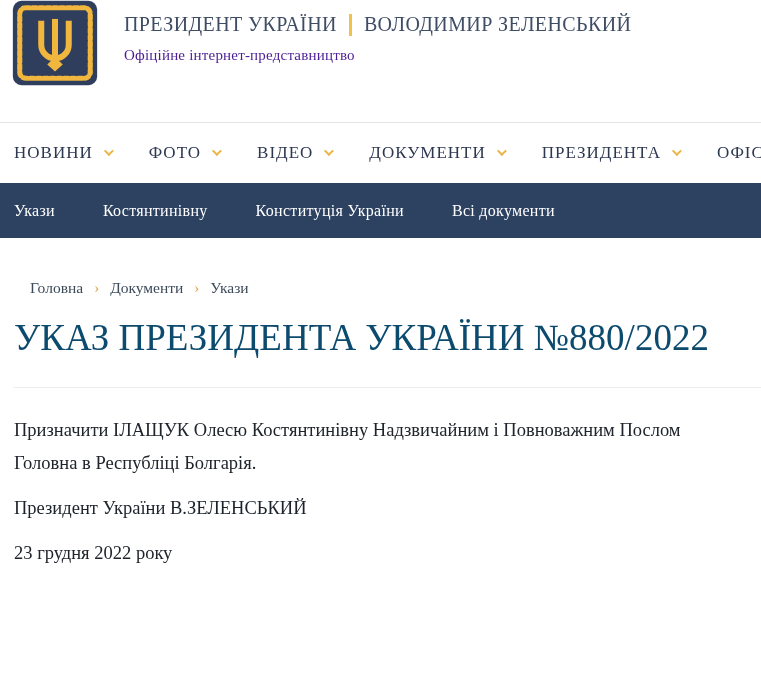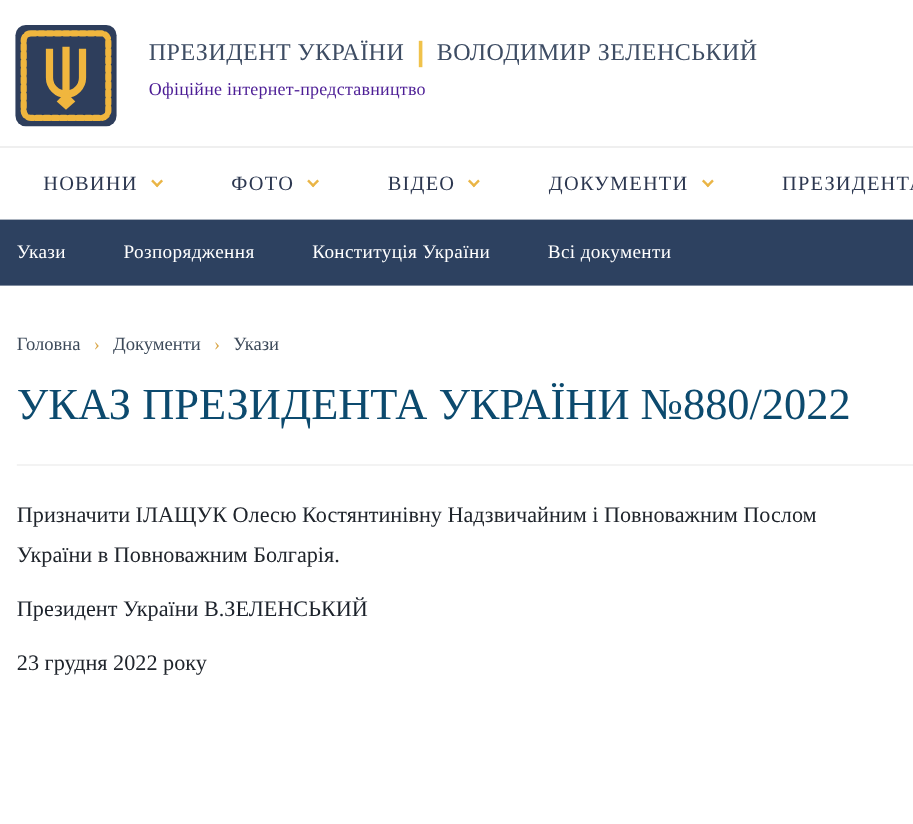--- a/index.html
+++ b/index.html
@@ -8,21 +8,21 @@
     width:761px; height:687px;
     overflow:hidden;
     font-family:"Liberation Serif","DejaVu Serif",serif;
     color:#20252c;
     position:relative;
   }
 
   
   .site-header {
     display:flex; align-items:flex-start;
-    padding:20px 0 0 12px;
+    padding:0 0 0 12px;
     height:122px;
   }
   .logo-box { width:86px; height:86px; flex:0 0 86px; cursor:pointer; }
   .header-text { margin-left:26px; padding-top:13px; }
   .site-title {
     font-size:20px; letter-spacing:.4px;
     color:#3e4d64; white-space:nowrap;
     display:flex; align-items:center;
   }
   .site-title .t-left, .site-title .t-right { cursor:pointer; }
@@ -39,42 +39,42 @@
   .main-nav {
     display:flex; align-items:center;
     height:60px; padding-left:14px;
     white-space:nowrap; overflow:hidden;
   }
   .nav-item {
     display:flex; align-items:center;
     margin-right:38px; cursor:pointer;
   }
   .nav-item .lbl {
-    font-size:17px; letter-spacing:1px; color:#2c3750;margin-left:22px;
+    font-size:17px; letter-spacing:1px; color:#2c3750;
   }
   .chev {
     display:inline-block; width:7px; height:7px;
     border-right:2px solid #eab546; border-bottom:2px solid #eab546;
     transform:rotate(45deg) translateY(-2px);
     margin-left:11px; margin-top:-2px;
   }
 
   
   .sub-nav {
     background:#2d4160; height:55px; width:761px;
     display:flex; align-items:center; padding-left:14px;
   }
   .sub-nav-item {
     color:#fff; font-size:16px; letter-spacing:.3px;
     margin-right:48px; cursor:pointer;
   }
 
   
   .breadcrumb {
-    margin:41px 0 0 14px;
+    margin:41px 0 0 30px;
     font-size:15.5px; color:#3d4a5a;
     display:flex; align-items:center;
   }
   .crumb { cursor:pointer; }
   .crumb-sep { color:#d9a648; margin:0 11px; font-size:15px; }
 
   
   .doc-title {
     margin:19px 0 0 14px;
     font-size:37px; font-weight:normal;
@@ -150,32 +150,32 @@
   </div>
   <div class="nav-item">
     <span class="lbl">ОФІС</span>
 
   </div>
 
 </nav>
 
 <nav class="sub-nav">
   <span class="sub-nav-item">Укази</span>
-  <span class="sub-nav-item">Розпорядження</span>
+  <span class="sub-nav-item">Костянтинівну</span>
   <span class="sub-nav-item">Конституція України</span>
   <span class="sub-nav-item">Всі документи</span>
 </nav>
 
 <div class="breadcrumb">
   <span class="crumb">Головна</span>
   <span class="crumb-sep">›</span>
   <span class="crumb">Документи</span>
   <span class="crumb-sep">›</span>
   <span class="crumb">Укази</span>
 </div>
 
 <main>
   <h1 class="doc-title">УКАЗ ПРЕЗИДЕНТА УКРАЇНИ №880/2022</h1>
   <hr class="doc-divider">
-  <p class="doc-body">Призначити ІЛАЩУК Олесю Костянтинівну Надзвичайним і Повноважним Послом України в Повноважним Болгарія.</p>
+  <p class="doc-body">Призначити ІЛАЩУК Олесю Костянтинівну Надзвичайним і Повноважним Послом Головна в Республіці Болгарія.</p>
   <p class="doc-signature">Президент України В.ЗЕЛЕНСЬКИЙ</p>
   <p class="doc-date">23 грудня 2022 року</p>
 </main>
 
 </body></html>

